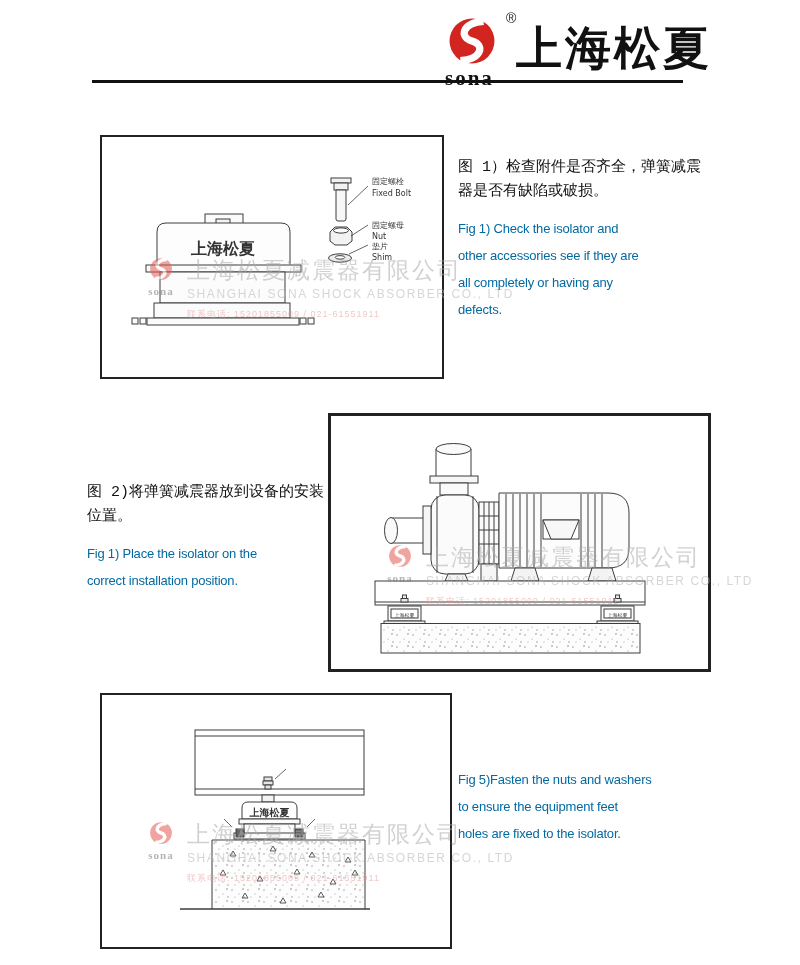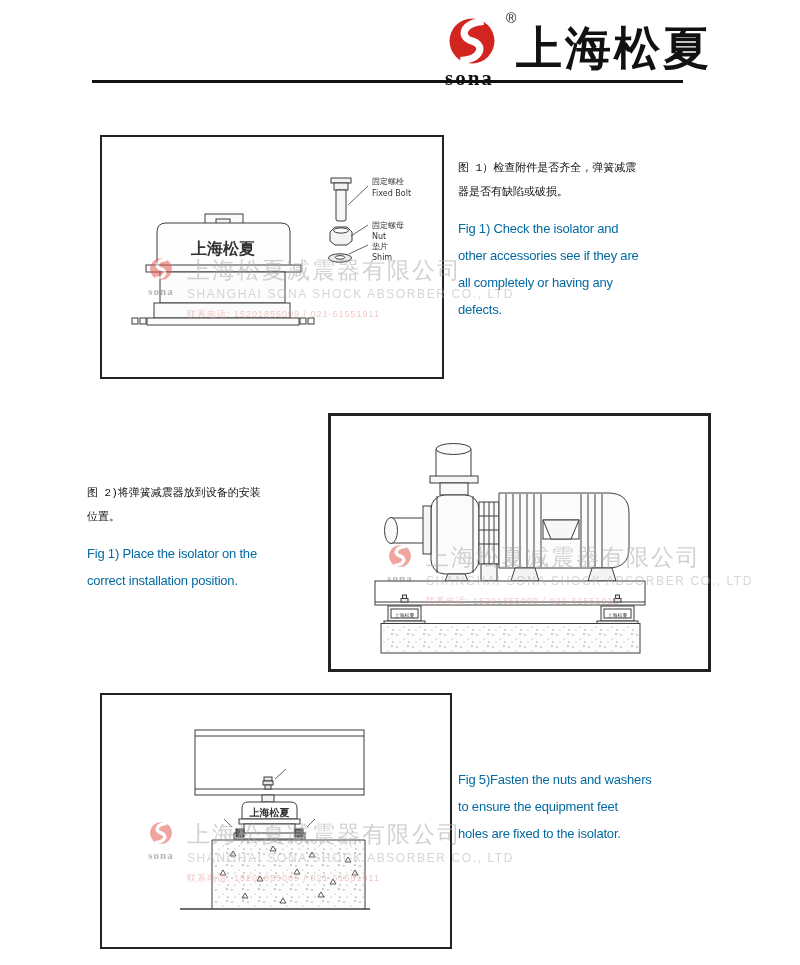--- a/index.html
+++ b/index.html
@@ -20,21 +20,21 @@
   .fig2{left:328px;top:413px;width:377px;height:253px;border-width:3px;}
   .fig3{left:100px;top:693px;width:348px;height:252px;}
   .fig-svg{position:absolute;left:0;top:0;}
   .fig-svg text{font-family:"DejaVu Sans",sans-serif;fill:#333;}
 
   
   .caption{position:absolute;}
   .cap1{left:458px;top:156px;width:336px;}
   .cap2{left:87px;top:481px;width:252px;}
   .cap3{left:458px;top:755px;width:336px;}
-  .caption .cn{margin:0;font-size:11px;line-height:24px;white-space:pre-line;color:#111;
+  .caption .cn{margin:0;font-size:15px;line-height:24px;white-space:pre-line;color:#111;
                font-family:"Liberation Mono","DejaVu Sans",monospace;letter-spacing:0;}
   .caption .en{margin:11px 0 0 0;font-size:13px;line-height:27px;white-space:pre-line;color:#0369a1;
                font-family:Liberation Sans, sans-serif;letter-spacing:-0.2px;}
 
   
   .watermark{position:absolute;display:flex;gap:9px;align-items:flex-start;opacity:0.55;pointer-events:none;}
   .wm-logo{width:34px;text-align:center;}
   .wm-logo svg{width:28px;height:28px;display:block;margin:0 auto;}
   .wm-sona{font-size:11px;font-weight:bold;letter-spacing:1px;color:#777;font-family:"Liberation Serif",serif;margin-top:2px;}
   .wm-cn{font-size:23px;color:#adadad;letter-spacing:2px;white-space:nowrap;font-family:"DejaVu Sans",sans-serif;}

